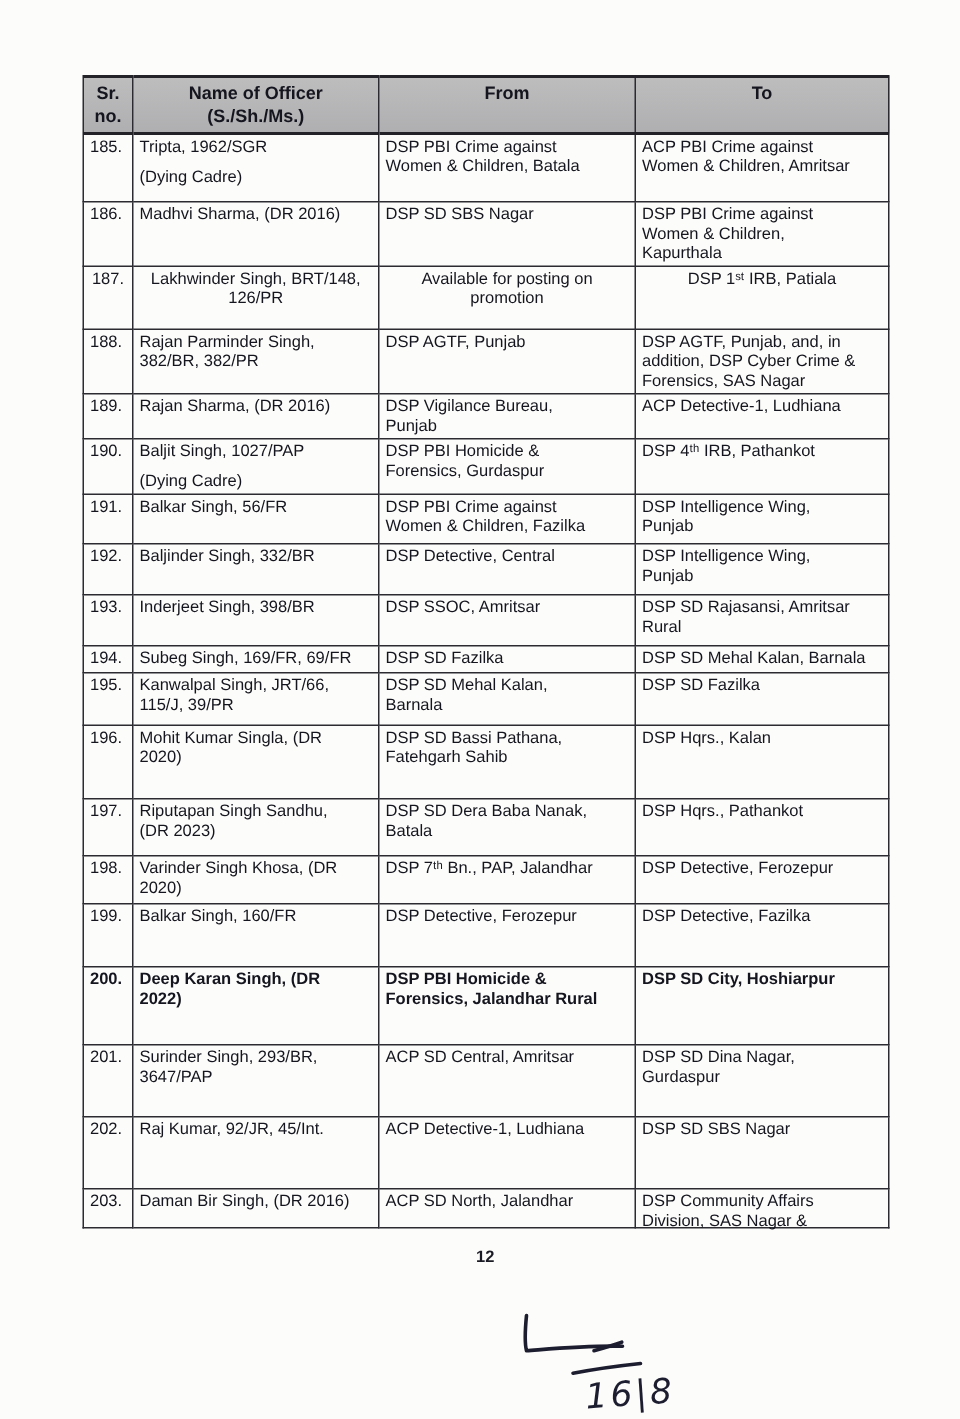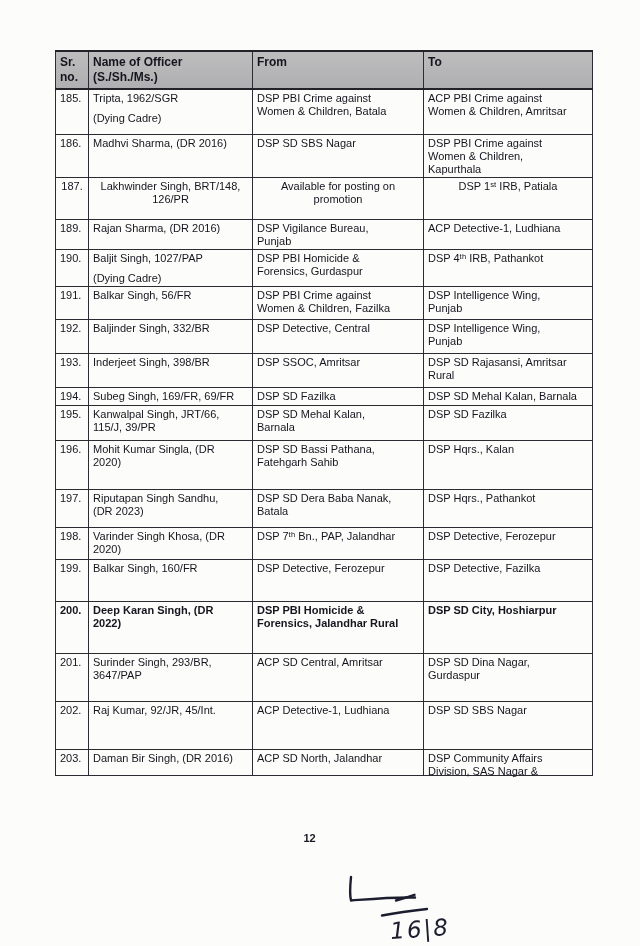--- a/index.html
+++ b/index.html
@@ -32,31 +32,31 @@
     font-size:11px;
     line-height:13px;
     white-space:pre-line;
     overflow:visible;
   }
   .transfer thead th {
     background:linear-gradient(#bdbdbe,#afafb1);
     font-size:12px;
     line-height:15px;
     font-weight:bold;
-    text-align:left;
+    text-align:center;
     padding:3px 4px;
     border-top:2px solid #222228;
     border-bottom:2px solid #222228;
   }
   .cell { white-space:pre-line; }
   .name2 { margin-top:7px; }
   .clip { height:22px; overflow:visible; }
   .page-number {
     position:absolute;
-    top:832px; left:41px; width:537px;
+    top:832px; left:55px; width:537px;
     text-align:center;
     font-size:11px;
     font-weight:600;
     color:#1a1a24;
   }
   .signature {
     position:absolute;
     left:330px; top:856px;
     width:150px; height:90px;
   }
@@ -108,20 +108,29 @@
 Kapurthala</div></td>
         </tr>
         <tr style="height: 42px; text-align: center;">
           <td><div class="cell">187.</div></td>
           <td><div class="cell">Lakhwinder Singh, BRT/148,
 126/PR</div></td>
           <td><div class="cell">Available for posting on
 promotion</div></td>
           <td><div class="cell">DSP 1ˢᵗ IRB, Patiala</div></td>
         </tr>
+        <tr style="height: 41px;">
+          <td><div class="cell">188.</div></td>
+          <td><div class="cell">Rajan Parminder Singh,
+382/BR, 382/PR</div></td>
+          <td><div class="cell">DSP AGTF, Punjab</div></td>
+          <td><div class="cell">DSP AGTF, Punjab, and, in
+addition, DSP Cyber Crime &amp;
+Forensics, SAS Nagar</div></td>
+        </tr>
         <tr style="height: 30px;">
           <td><div class="cell">189.</div></td>
           <td><div class="cell">Rajan Sharma, (DR 2016)</div></td>
           <td><div class="cell">DSP Vigilance Bureau,
 Punjab</div></td>
           <td><div class="cell">ACP Detective-1, Ludhiana</div></td>
         </tr>
         <tr style="height: 37px;">
           <td><div class="cell">190.</div></td>
           <td><div class="cell">Baljit Singh, 1027/PAP</div><div class="cell name2">(Dying Cadre)</div></td>

